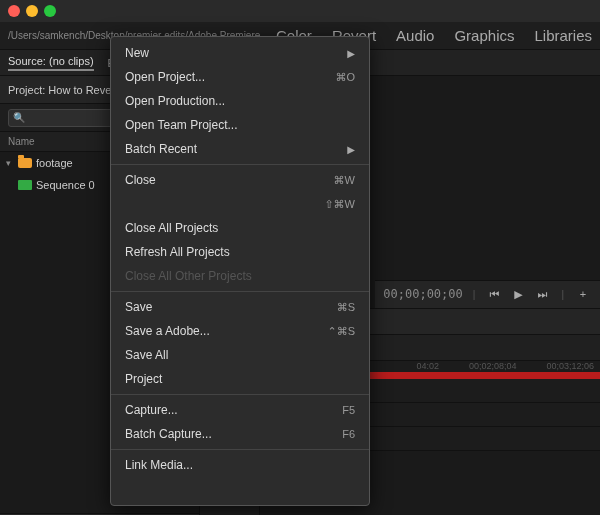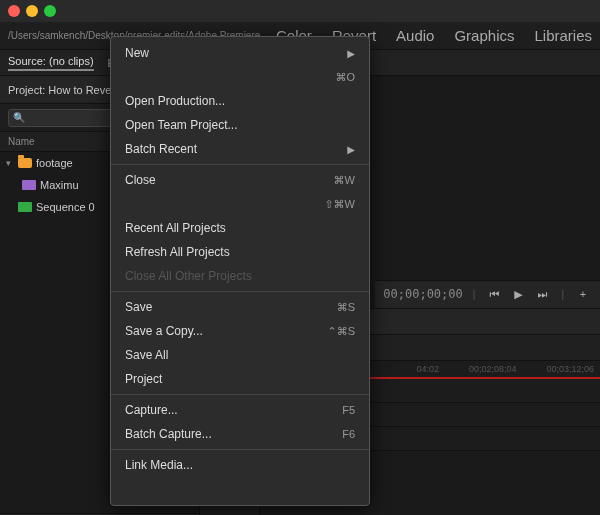--- a/index.html
+++ b/index.html
@@ -372,25 +372,20 @@
         <div class="panel-col-header">
           <span>Name</span>
         </div>
 
         <div class="file-item">
           <span class="chevron">▾</span>
           <span class="icon-folder"></span>
           <span>footage</span>
         </div>
 
-        <div class="file-item">
-          <span class="indent"></span>
-          <span class="icon-video" style="width:14px;height:10px;background:#9966cc;border-radius:1px;display:inline-block;"></span>
-          <span>Maximu</span>
-        </div>
 
         <div class="file-item">
           <span class="chevron" style="visibility:hidden;">▾</span>
           <span class="icon-seq" style="width:14px;height:10px;background:#33aa44;border-radius:1px;display:inline-block;"></span>
           <span>Sequence 0</span>
         </div>
       </div>
       <div class="panel-toolbar">
         
         
@@ -418,21 +413,21 @@
       <div class="timeline-area">
         <div class="timeline-header">
           <span style="font-size:11px;color:#ddd;">Sequence 01</span>
           <span style="margin-left:6px;color:#888;font-size:10px;">×</span>
         </div>
         <div class="timeline-toolbar">
           <span style="color:#aaa;font-size:11px;">▶</span>
           <span style="color:#888;font-size:11px;">🔧</span>
           <span style="color:#aaa;font-size:10px;font-family:monospace;margin-left:6px;">00;00;00;00</span>
         </div>
-        <div style="height:18px;background:#1c1c1c;display:flex;align-items:center;padding:0 6px;border-bottom:2px solid #b91c1c;font-size:9px;color:#555;">
+        <div style="height:18px;background:#1c1c1c;display:flex;align-items:center;padding:0 6px;border-bottom:7px solid #b91c1c;font-size:9px;color:#555;">
           <span style="margin-right:auto;"></span>
           <span style="margin-right:30px;">04:02</span>
           <span style="margin-right:30px;">00;02;08;04</span>
           <span>00;03;12;06</span>
         </div>
         <div class="timeline-content">
           <div class="timeline-tracks-label">
             <div class="track-label">
               <span>V3</span>
             </div>
@@ -453,20 +448,21 @@
     </div>
   </div>
 
   <div class="dropdown-overlay">
     <div class="dropdown-menu" id="file-menu">
         <div class="menu-item">
           <span class="menu-item-label">New</span>
           <span class="arrow">▶</span>
         </div>
         <div class="menu-item">
+          <span class="menu-item-label">Open Project...</span>
           <span class="shortcut">⌘O</span>
         </div>
         <div class="menu-item">
           <span class="menu-item-label">Open Production...</span>
         </div>
         <div class="menu-item">
           <span class="menu-item-label">Open Team Project...</span>
         </div>
         <div class="menu-item">
           <span class="menu-item-label">Batch Recent</span>
@@ -474,35 +470,35 @@
         </div>
         <div class="menu-separator"></div>
         <div class="menu-item">
           <span class="menu-item-label">Close</span>
           <span class="shortcut">⌘W</span>
         </div>
         <div class="menu-item">
           <span class="shortcut">⇧⌘W</span>
         </div>
         <div class="menu-item">
-          <span class="menu-item-label">Recent All Projects</span>
+          <span class="menu-item-label">Close All Projects</span>
         </div>
         <div class="menu-item">
           <span class="menu-item-label">Refresh All Projects</span>
         </div>
         <div class="menu-item disabled">
           <span class="menu-item-label">Close All Other Projects</span>
         </div>
         <div class="menu-separator"></div>
         <div class="menu-item">
           <span class="menu-item-label">Save</span>
           <span class="shortcut">⌘S</span>
         </div>
         <div class="menu-item">
-          <span class="menu-item-label">Save a Copy...</span>
+          <span class="menu-item-label">Save a Adobe...</span>
           <span class="shortcut">⌃⌘S</span>
         </div>
         <div class="menu-item">
           <span class="menu-item-label">Save All</span>
         </div>
         <div class="menu-item">
           <span class="menu-item-label">Project</span>
         </div>
         <div class="menu-separator"></div>
         <div class="menu-item">

